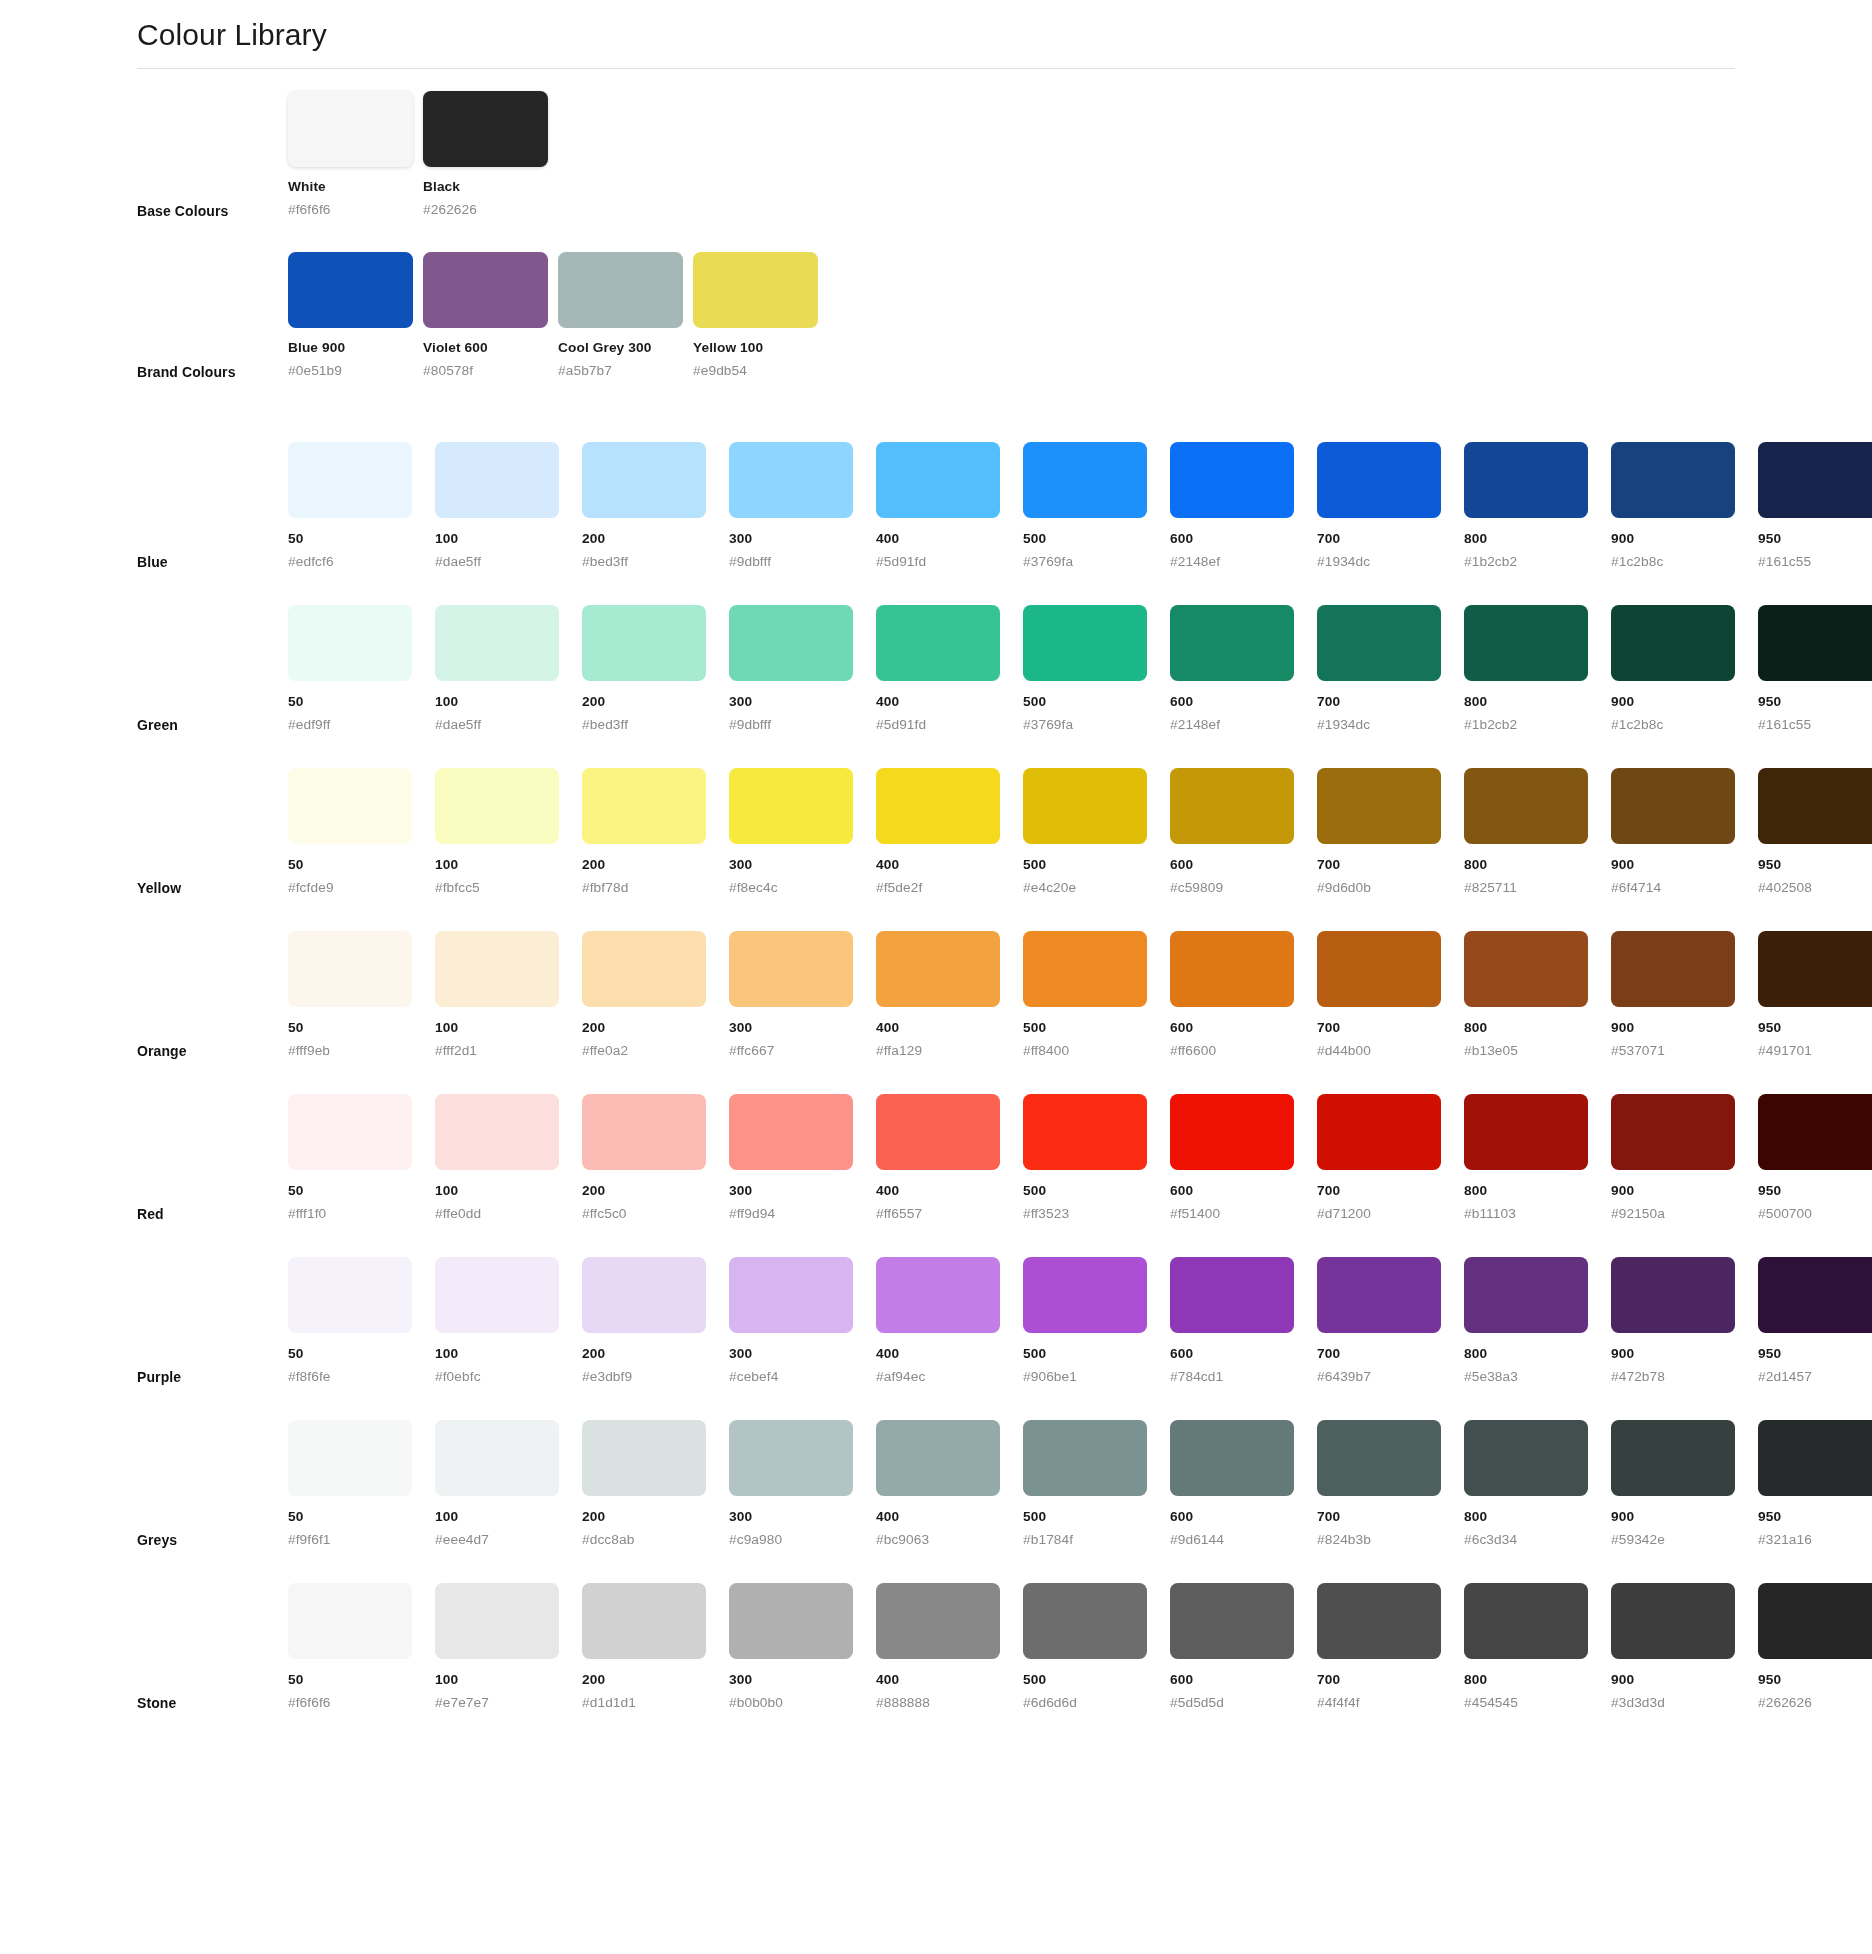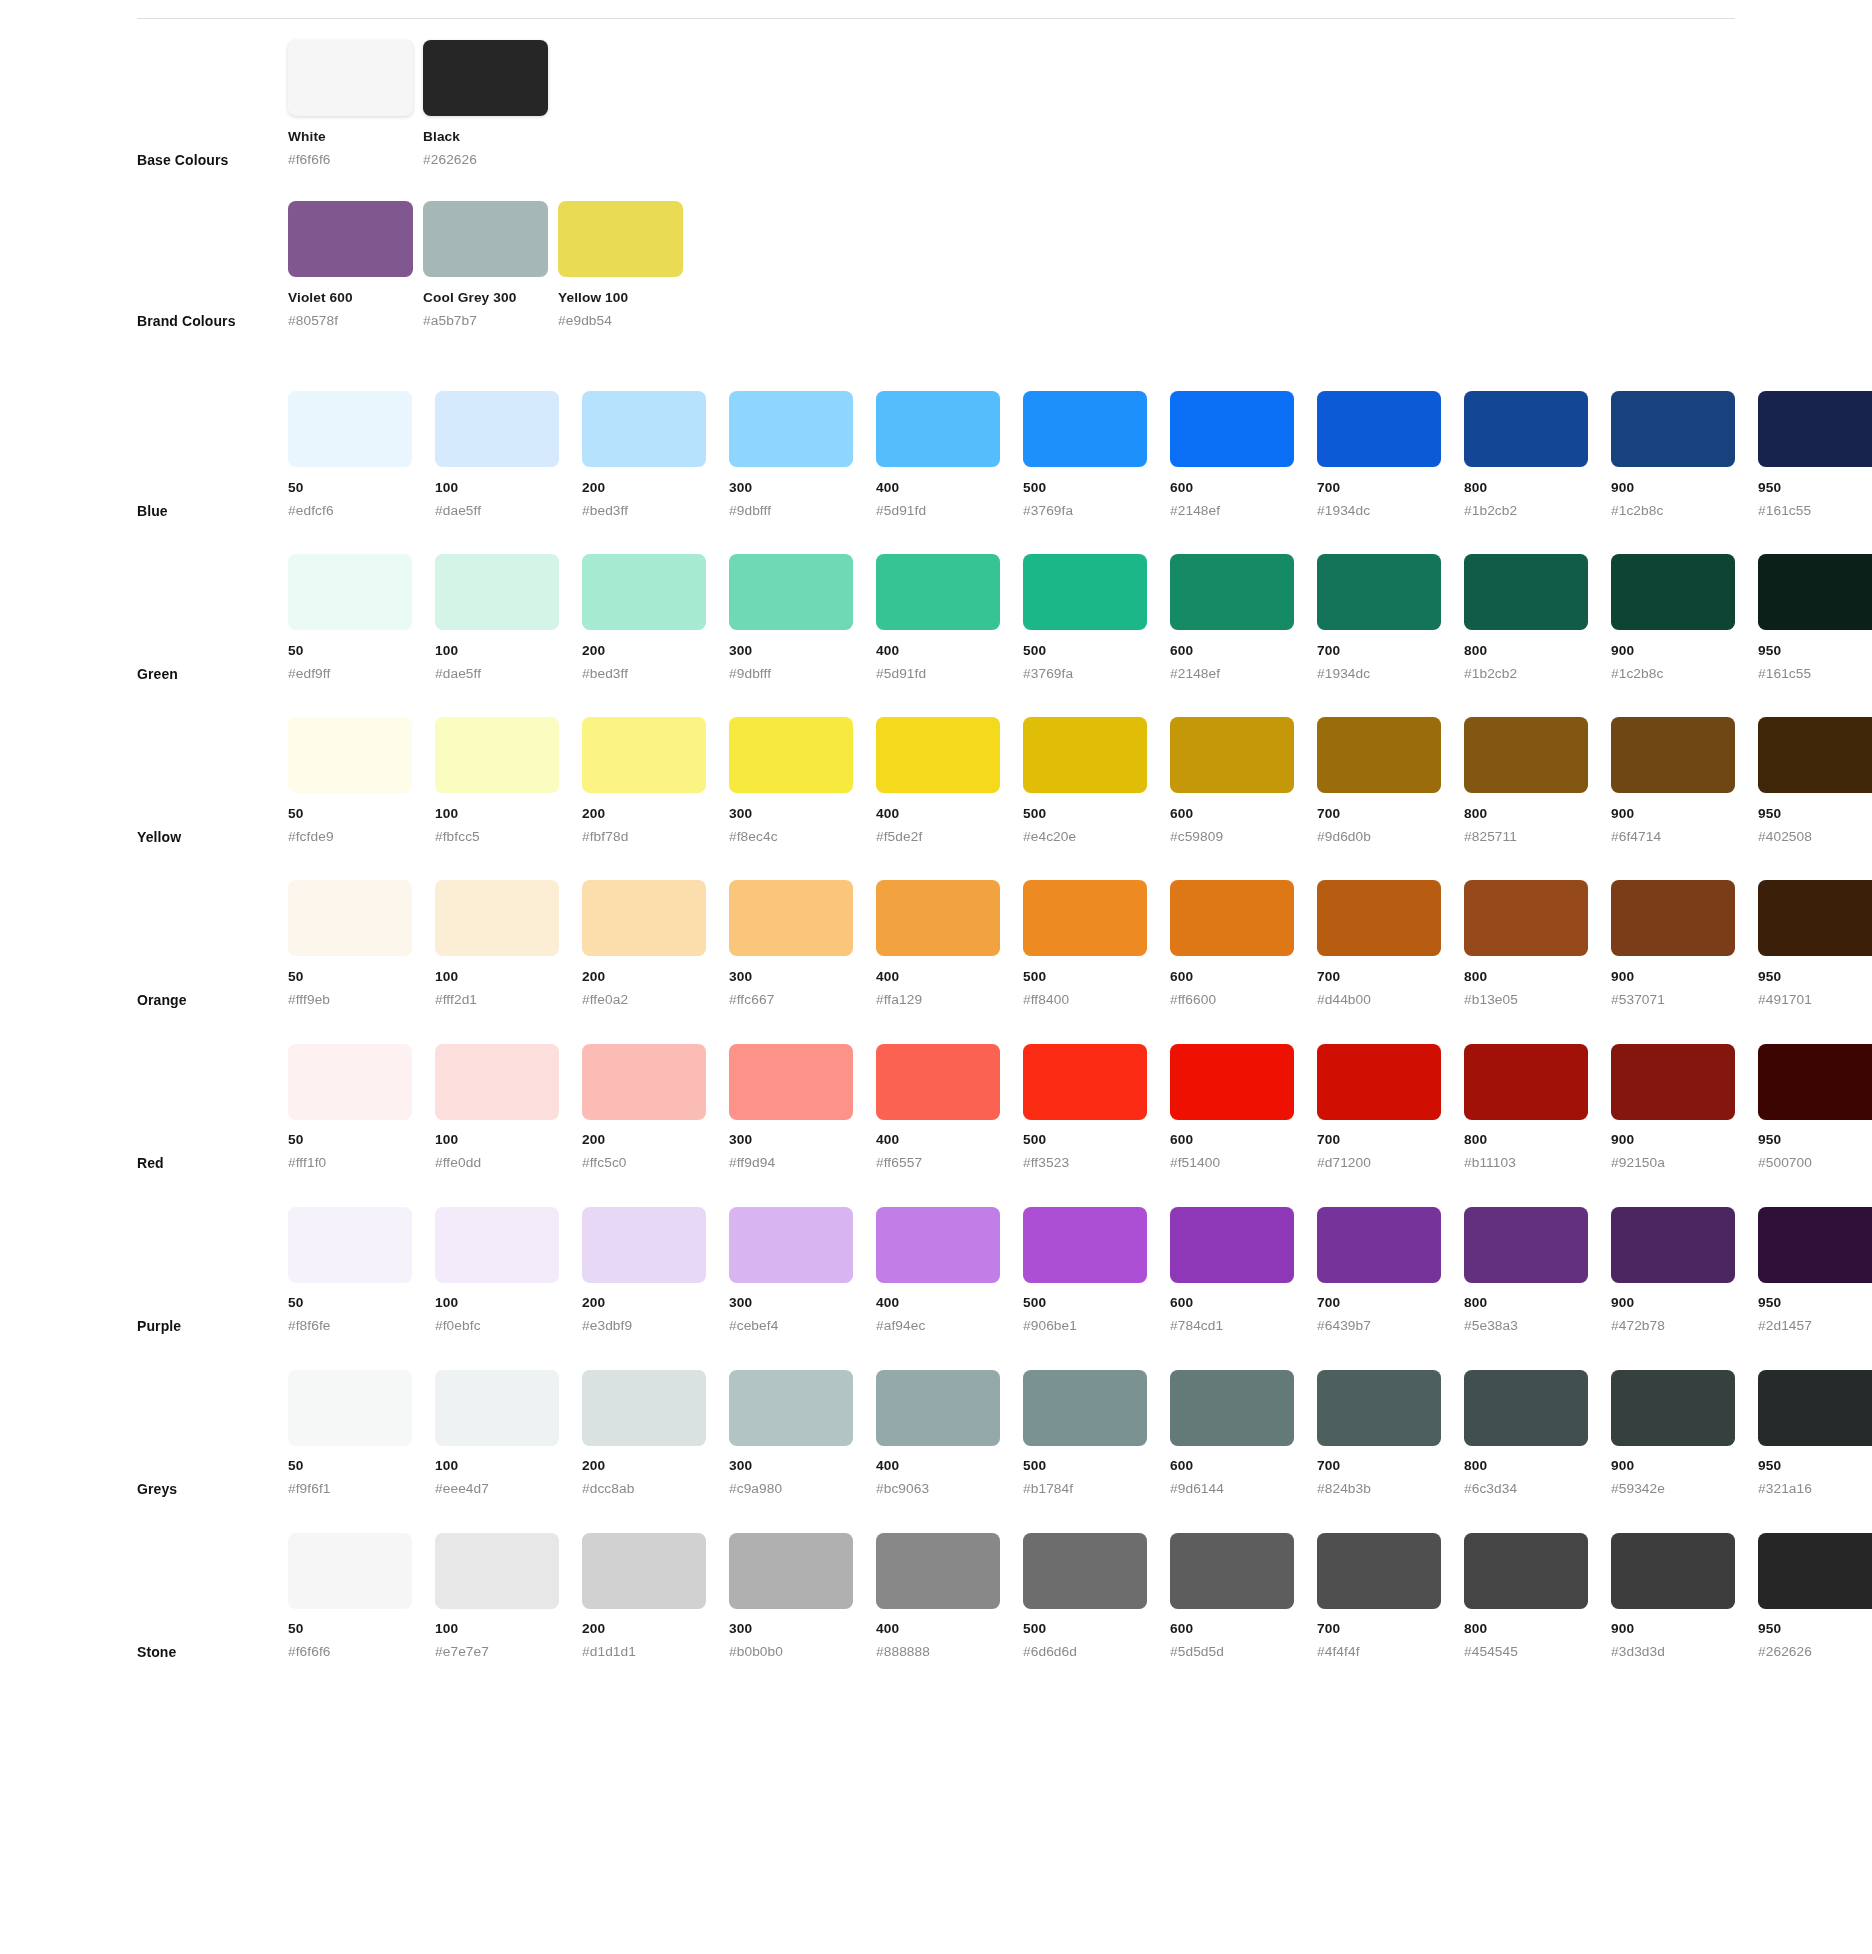--- a/index.html
+++ b/index.html
@@ -101,20 +101,21 @@
   .ui-gap { height: 41px; }
   .brand-gap { height: 11.7px; }
   .ramp-gap { height: 13.7px; }
 </style>
 </head>
 <body>
 
 <div class="page">
 
   <div class="section-head">
+    <h1 class="section-title">Colour Library</h1>
     <div class="section-rule"></div>
   </div>
 
   <div class="group-row">
     <div class="group-label">Base Colours</div>
     <div class="swatch-strip base-strip" id="base-strip">
         <div class="swatch-cell">
           <div class="swatch-chip shadowed" style="background: rgb(246, 246, 246);"></div>
           <div class="swatch-name">White</div>
           <div class="swatch-hex">#f6f6f6</div>
@@ -126,20 +127,25 @@
         </div>
       </div>
   </div>
 
   <div class="brand-gap"></div>
 
   <div class="group-row">
     <div class="group-label">Brand Colours</div>
     <div class="swatch-strip brand-strip" id="brand-strip">
         <div class="swatch-cell">
+          <div class="swatch-chip" style="background: rgb(14, 81, 185);"></div>
+          <div class="swatch-name">Blue 900</div>
+          <div class="swatch-hex">#0e51b9</div>
+        </div>
+        <div class="swatch-cell">
           <div class="swatch-chip" style="background: rgb(128, 87, 143);"></div>
           <div class="swatch-name">Violet 600</div>
           <div class="swatch-hex">#80578f</div>
         </div>
         <div class="swatch-cell">
           <div class="swatch-chip" style="background: rgb(165, 183, 183);"></div>
           <div class="swatch-name">Cool Grey 300</div>
           <div class="swatch-hex">#a5b7b7</div>
         </div>
         <div class="swatch-cell">

